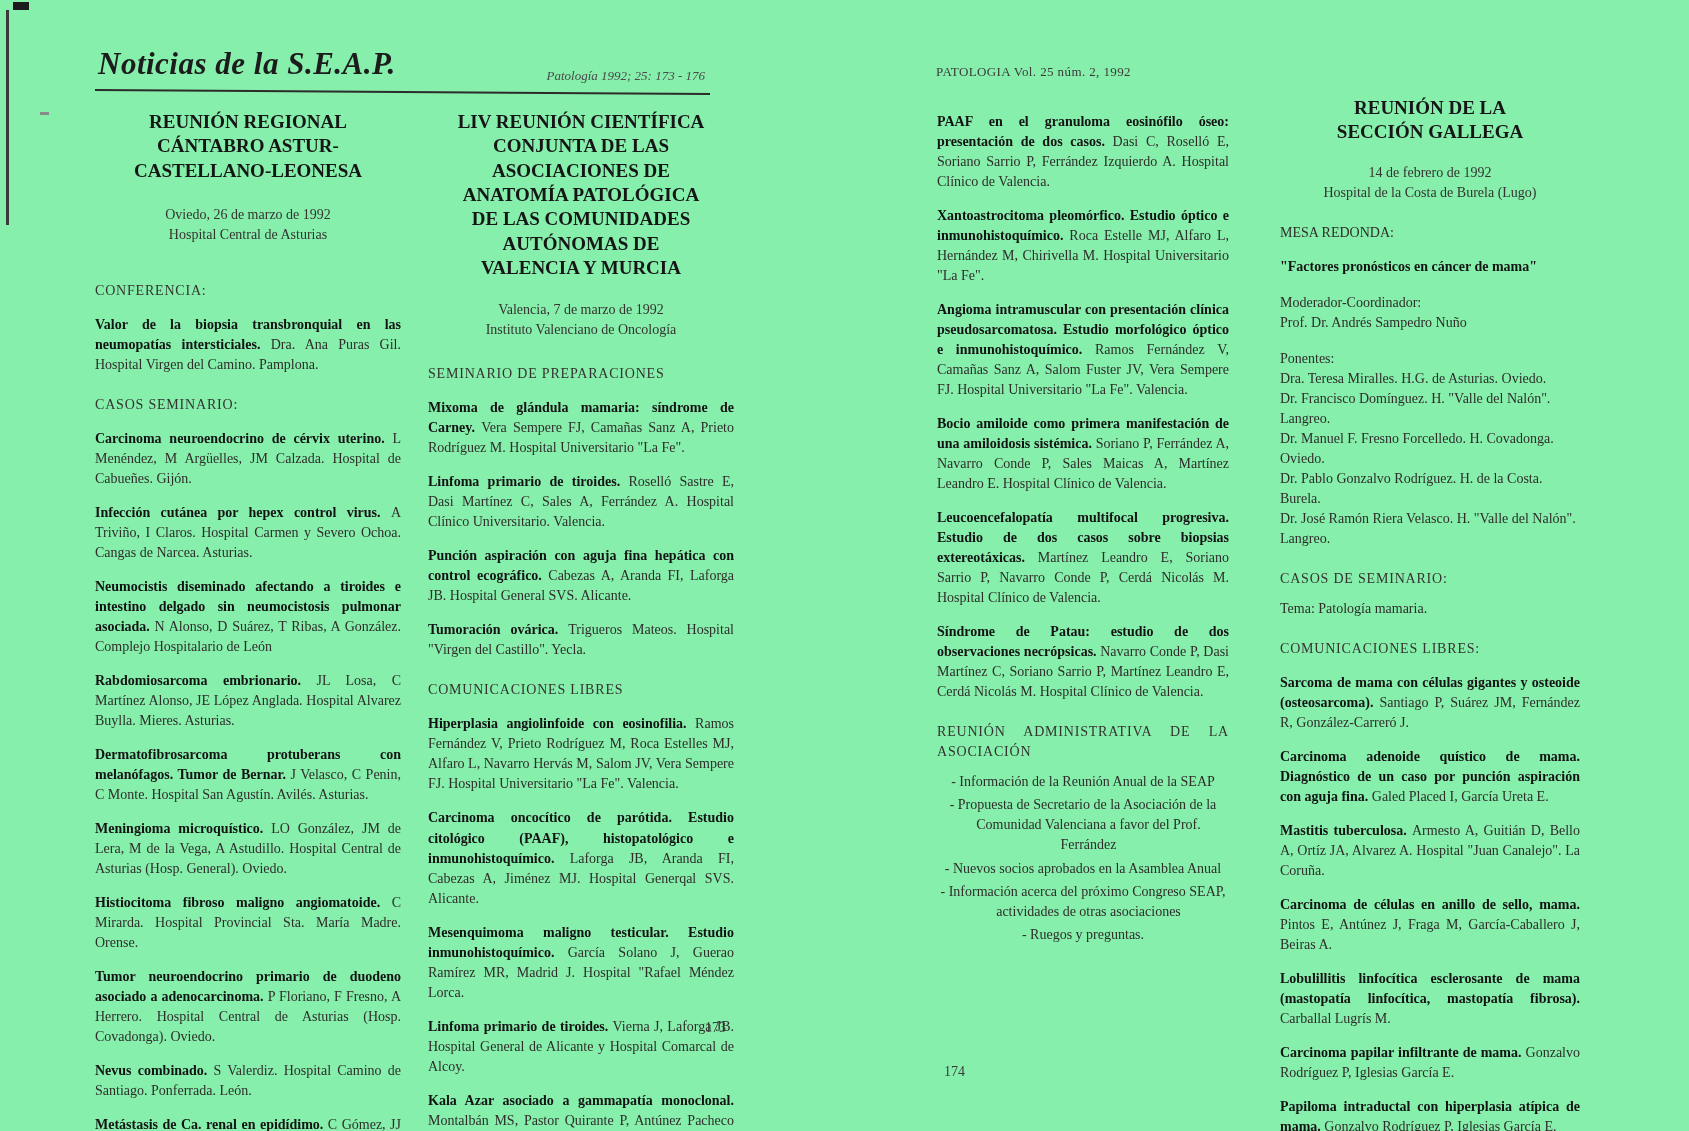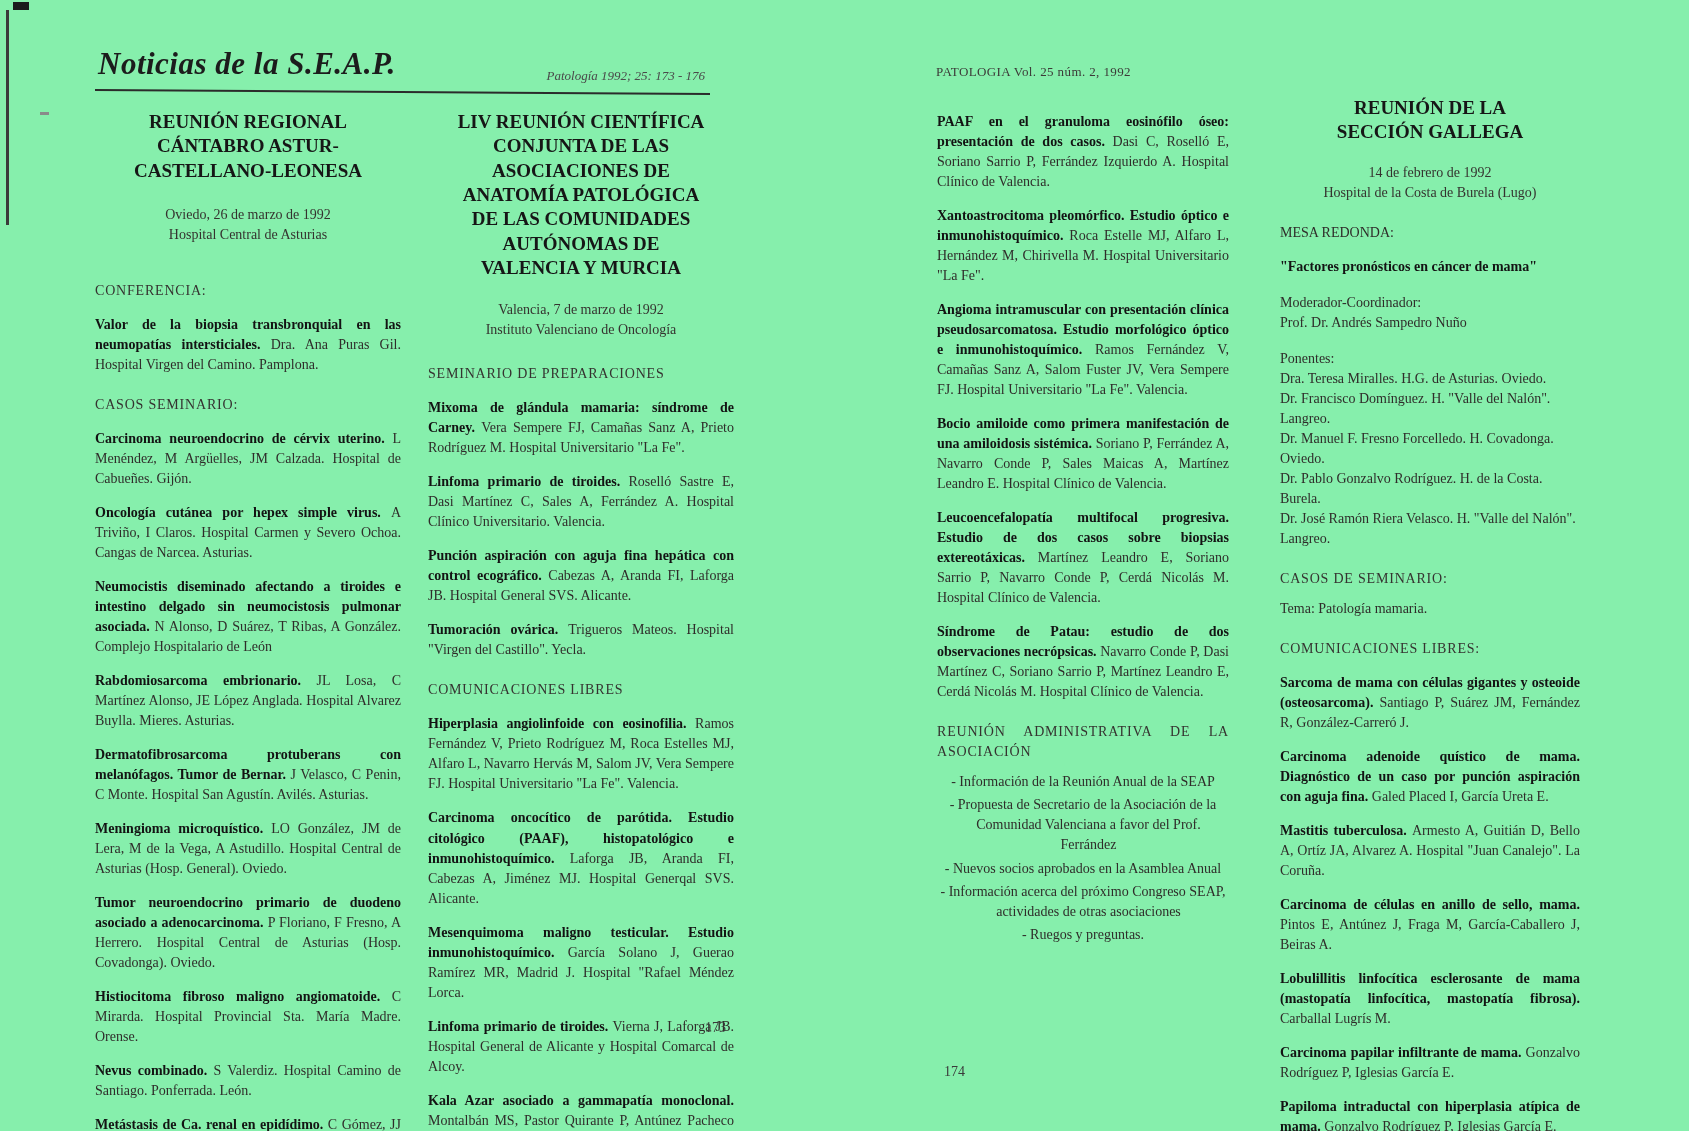--- a/index.html
+++ b/index.html
@@ -75,27 +75,27 @@
     <h2 class="col-title">REUNIÓN REGIONAL CÁNTABRO ASTUR-CASTELLANO-LEONESA</h2>
     <div class="venue">
       <div>Oviedo, 26 de marzo de 1992</div>
       <div>Hospital Central de Asturias</div>
     </div>
     <div class="blocks">
         <div class="blk heading"><span>CONFERENCIA:</span></div>
         <div class="blk entry"><strong>Valor de la biopsia transbronquial en las neumopatías intersticiales. </strong><span>Dra. Ana Puras Gil. Hospital Virgen del Camino. Pamplona.</span></div>
         <div class="blk heading"><span>CASOS SEMINARIO:</span></div>
         <div class="blk entry"><strong>Carcinoma neuroendocrino de cérvix uterino. </strong><span>L Menéndez, M Argüelles, JM Calzada. Hospital de Cabueñes. Gijón.</span></div>
-        <div class="blk entry"><strong>Oncología cutánea por hepex simple virus. </strong><span>A Triviño, I Claros. Hospital Carmen y Severo Ochoa. Cangas de Narcea. Asturias.</span></div>
+        <div class="blk entry"><strong>Infección cutánea por hepex control virus. </strong><span>A Triviño, I Claros. Hospital Carmen y Severo Ochoa. Cangas de Narcea. Asturias.</span></div>
         <div class="blk entry"><strong>Neumocistis diseminado afectando a tiroides e intestino delgado sin neumocistosis pulmonar asociada. </strong><span>N Alonso, D Suárez, T Ribas, A González. Complejo Hospitalario de León</span></div>
         <div class="blk entry"><strong>Rabdomiosarcoma embrionario. </strong><span>JL Losa, C Martínez Alonso, JE López Anglada. Hospital Alvarez Buylla. Mieres. Asturias.</span></div>
         <div class="blk entry"><strong>Dermatofibrosarcoma protuberans con melanófagos. Tumor de Bernar. </strong><span>J Velasco, C Penin, C Monte. Hospital San Agustín. Avilés. Asturias.</span></div>
         <div class="blk entry"><strong>Meningioma microquístico. </strong><span>LO González, JM de Lera, M de la Vega, A Astudillo. Hospital Central de Asturias (Hosp. General). Oviedo.</span></div>
+        <div class="blk entry"><strong>Histiocitoma fibroso maligno angiomatoide. </strong><span>C Mirarda. Hospital Provincial Sta. María Madre. Orense.</span></div>
         <div class="blk entry"><strong>Tumor neuroendocrino primario de duodeno asociado a adenocarcinoma. </strong><span>P Floriano, F Fresno, A Herrero. Hospital Central de Asturias (Hosp. Covadonga). Oviedo.</span></div>
-        <div class="blk entry"><strong>Histiocitoma fibroso maligno angiomatoide. </strong><span>C Mirarda. Hospital Provincial Sta. María Madre. Orense.</span></div>
         <div class="blk entry"><strong>Nevus combinado. </strong><span>S Valerdiz. Hospital Camino de Santiago. Ponferrada. León.</span></div>
         <div class="blk entry"><strong>Metástasis de Ca. renal en epidídimo. </strong><span>C Gómez, JJ Gómez Román, M Mayorga, MC Mira, F Val Bernal. Hospital Universitario Marqués de Valdecilla. Santander.</span></div>
         <div class="blk entry"><strong>Hiperplasia ganglionar angio folicular multicéntrica en varón con SIDA no homosexual. </strong><span>F Domínguez, JR Riera, P Junco. Hospital Valle del Nalón. Riaño. Asturias.</span></div>
       </div>
   </div>
 
   <div class="col col2">
     <h2 class="col-title">LIV REUNIÓN CIENTÍFICA CONJUNTA DE LAS ASOCIACIONES DE ANATOMÍA PATOLÓGICA DE LAS COMUNIDADES AUTÓNOMAS DE VALENCIA Y MURCIA</h2>
     <div class="venue">
       <div>Valencia, 7 de marzo de 1992</div>

